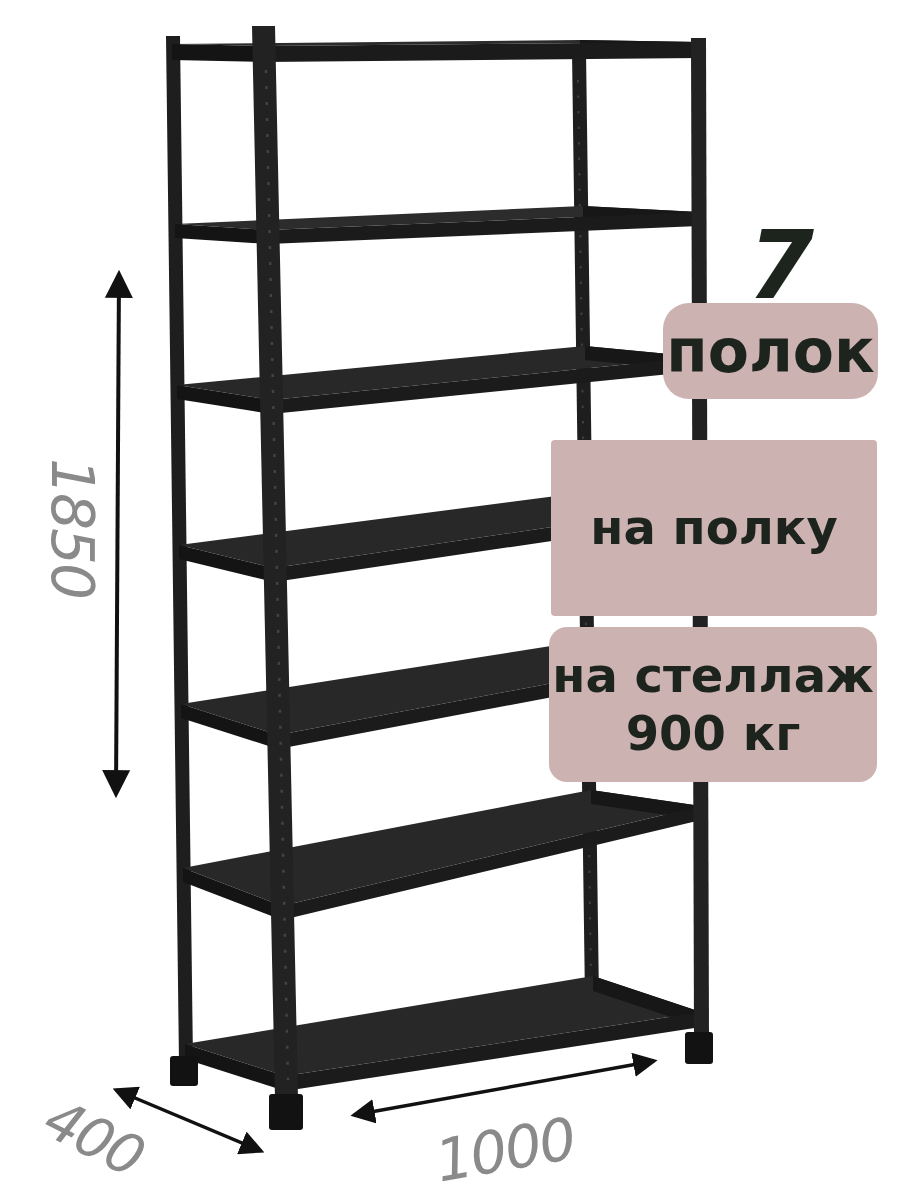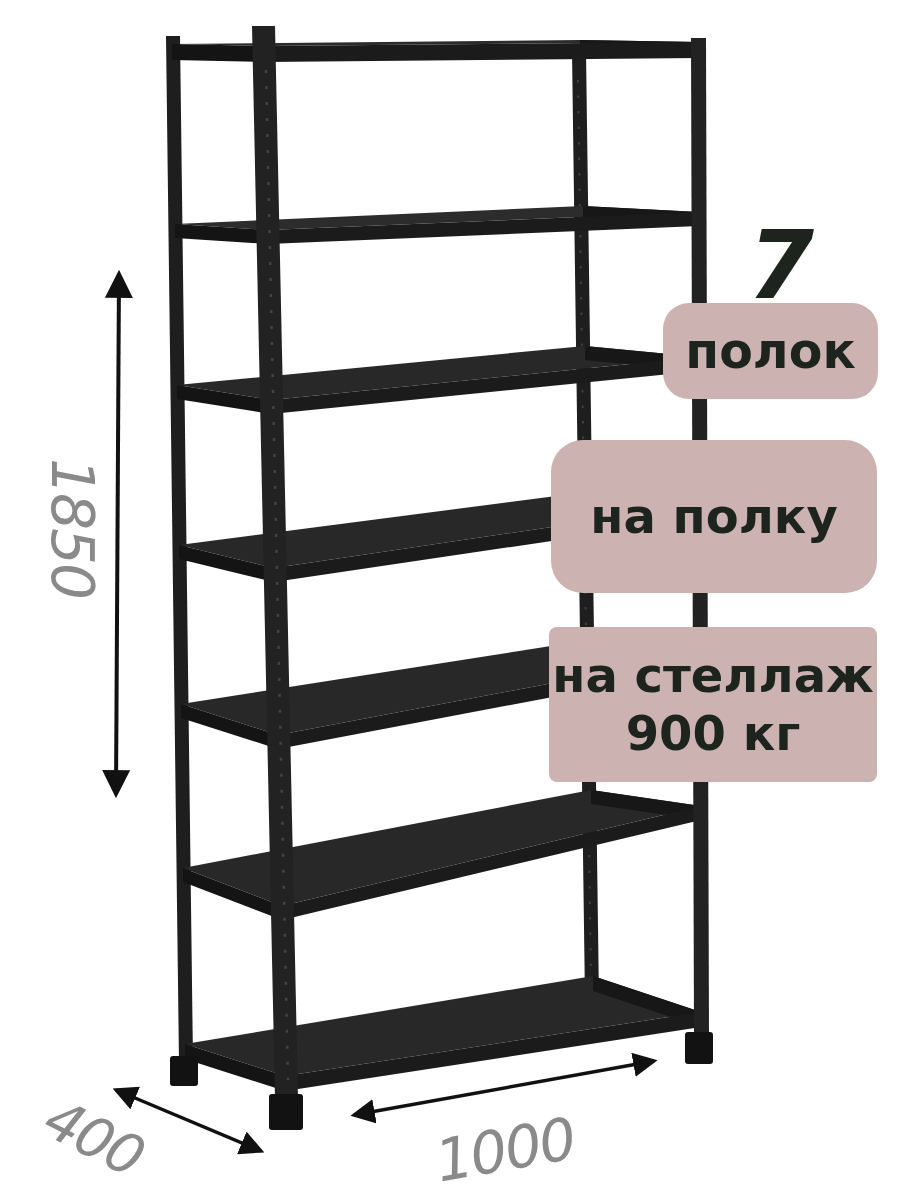--- a/index.html
+++ b/index.html
@@ -20,24 +20,24 @@
   .seven{
     position:absolute;left:722px;top:220px;width:118px;
     text-align:center;font-size:95px;line-height:0.95;
     font-weight:bold;font-style:italic;color:#1d241e;
   }
   .badge{
     position:absolute;background:#ccb2b1;color:#1d241e;
     display:flex;flex-direction:column;align-items:center;justify-content:center;
     font-weight:bold;text-align:center;
   }
-  .badge-count{left:663px;top:303px;width:215px;height:96px;border-radius:26px;font-size:49px;}
+  .badge-count{left:663px;top:303px;width:215px;height:96px;border-radius:26px;font-size:60px;}
   .badge-load{line-height:1.2;}
-  .badge-shelf{left:551px;top:440px;width:326px;height:153px;border-radius:32px;font-size:48px;}
-  .badge-rack{left:549px;top:627px;width:328px;height:155px;border-radius:8px;font-size:48px;}
+  .badge-shelf{left:551px;top:440px;width:326px;height:176px;border-radius:4px;font-size:48px;}
+  .badge-rack{left:549px;top:627px;width:328px;height:155px;border-radius:18px;font-size:48px;}
 </style>
 </head>
 <body>
 
 <div class="stage">
 
   <svg width="900" height="1200" viewBox="0 0 900 1200">
     <defs>
       <marker id="arrow" viewBox="0 0 10 10" refX="8.5" refY="5" markerWidth="7" markerHeight="7" orient="auto-start-reverse">
         <path d="M0,0 L10,5 L0,10 z" fill="#111111"></path>

